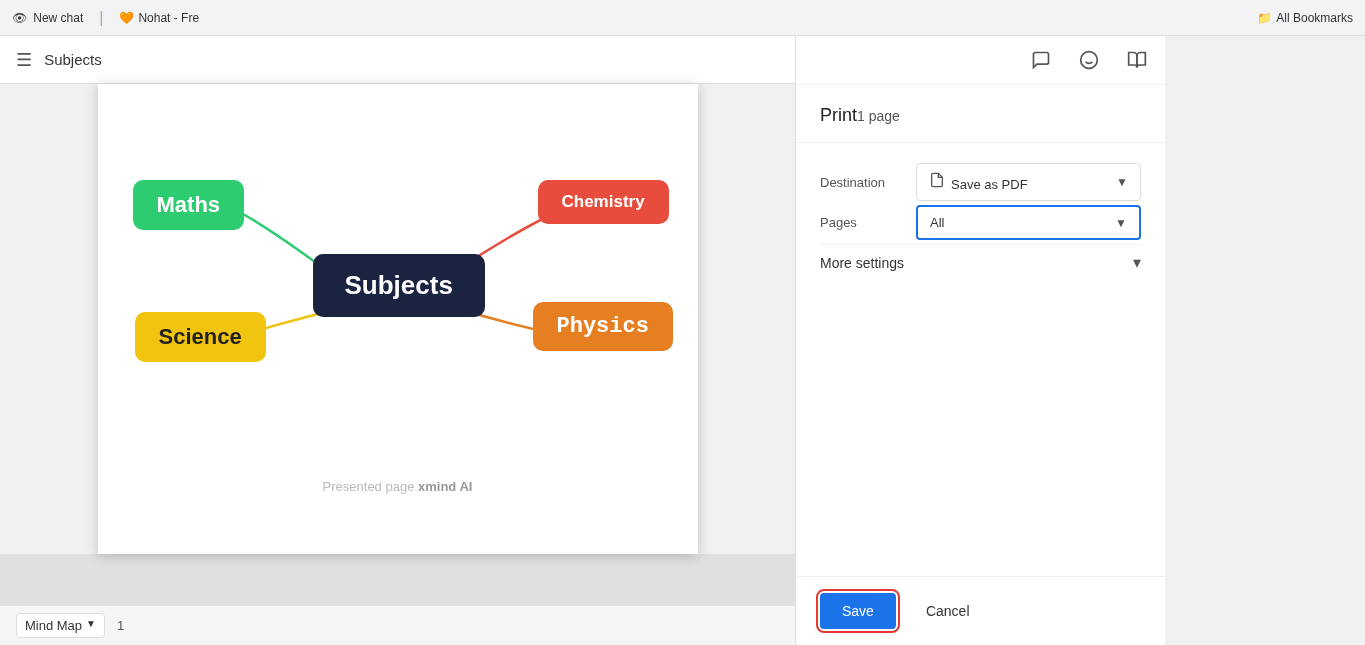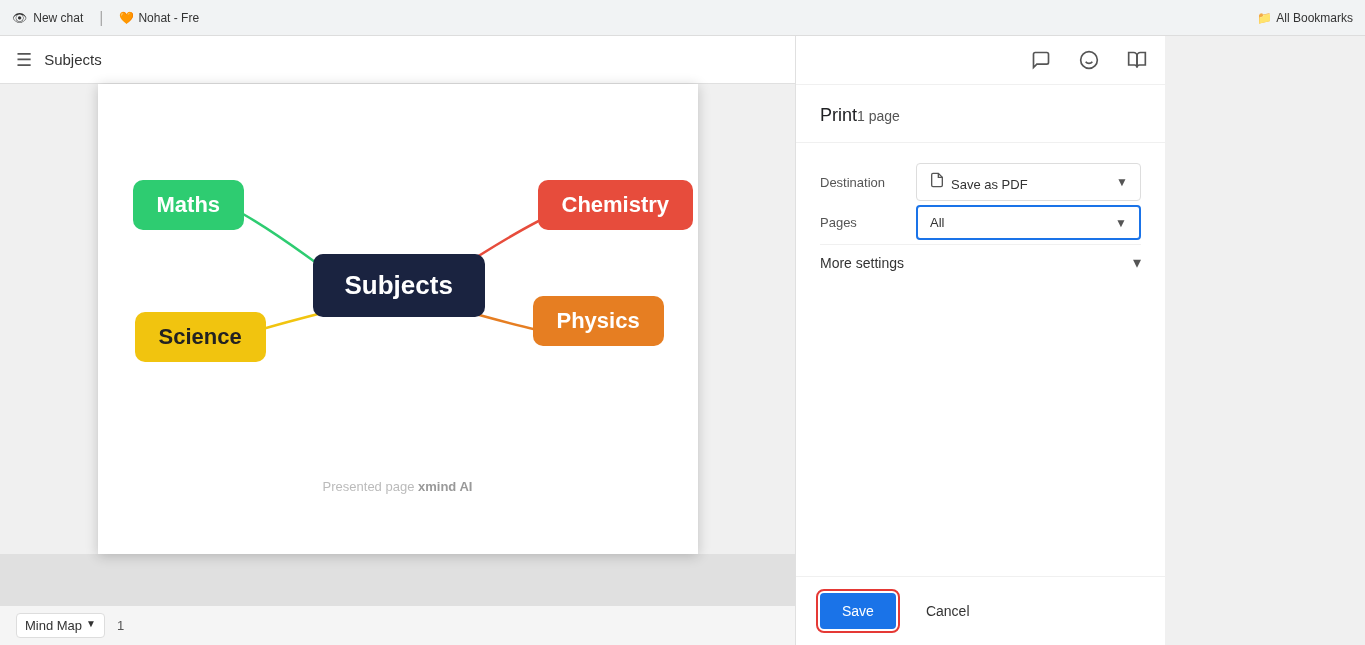--- a/index.html
+++ b/index.html
@@ -146,21 +146,21 @@
       padding: 12px 24px;
       font-size: 22px;
       font-weight: 700;
       position: absolute;
     }
     .node-chemistry {
       background: #e74c3c;
       color: white;
       border-radius: 10px;
       padding: 12px 24px;
-      font-size: 22px;
+      font-size: 17px;
       font-weight: 700;
       position: absolute;
     }
     .node-science {
       background: #f1c40f;
       color: #222;
       border-radius: 10px;
       padding: 12px 24px;
       font-size: 22px;
       font-weight: 700;
@@ -401,21 +401,21 @@
         </div>
         <div class="node-maths" style="left: 35px; top: 96px;">
           <span>Maths</span>
         </div>
         <div class="node-chemistry" style="left: 440px; top: 96px;">
           <span>Chemistry</span>
         </div>
         <div class="node-science" style="left: 37px; top: 228px;">
           <span>Science</span>
         </div>
-        <div class="node-physics" style="left: 435px; top: 212px;">
+        <div class="node-physics" style="left: 435px; top: 218px; font-family: Liberation Mono, monospace;">
           <span>Physics</span>
         </div>
 
         <div class="watermark">
           <span>Presented page </span><strong>xmind AI</strong>
         </div>
       </div>
     </div>
 
     <div class="gray-area"></div>

